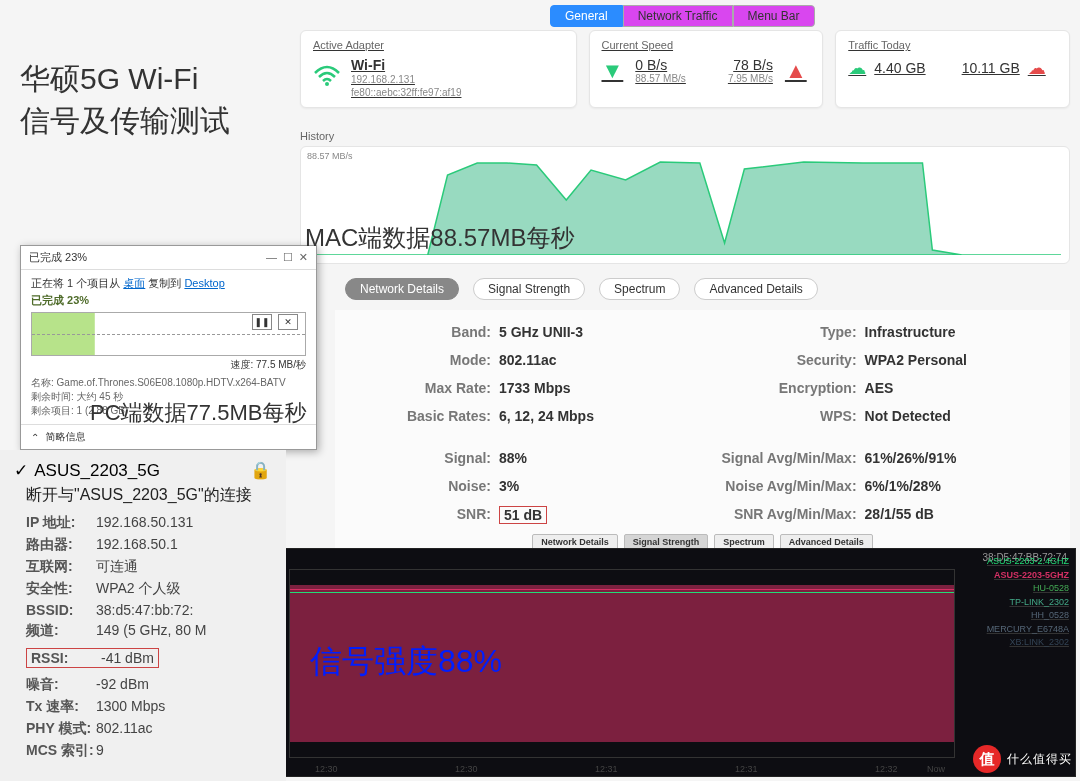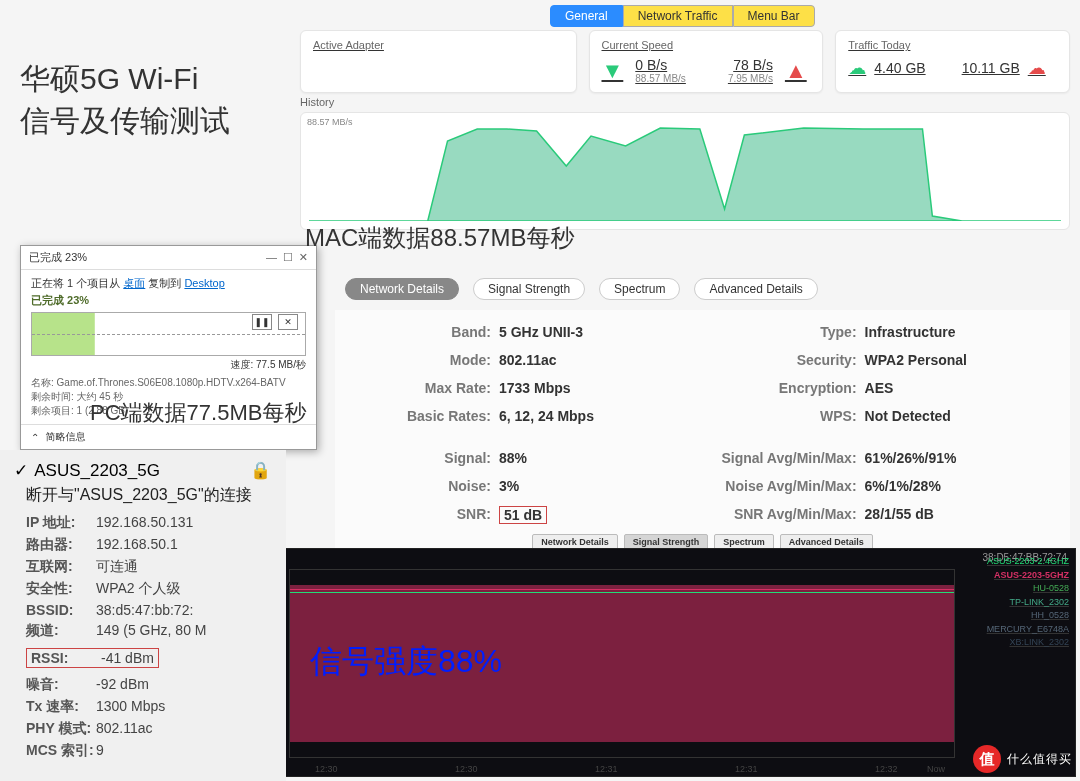--- a/index.html
+++ b/index.html
@@ -1,33 +1,33 @@
 <!DOCTYPE html>
 <html><head>
 <meta charset="utf-8">
 <style>
 body { margin:0; font-family:-apple-system,"Helvetica Neue",Arial,sans-serif; background:#f5f5f5; width:1080px; height:781px; position:relative; overflow:hidden; color:#333; font-size:13px; }
 .top-tabs { position:absolute; left:550px; top:5px; display:flex; }
-.top-tabs div { border:1px solid #aaa; padding:3px 14px; font-size:12px; background:#fde047; }
+.top-tabs div { border:1px solid #aaa; padding:3px 14px; font-size:12px; background:#d946ef; }
 .top-tabs .active { background:#2b8cff; color:#fff; border-color:#2b8cff; }
 .top-tabs div:first-child { border-radius:4px 0 0 4px; } .top-tabs div:last-child { border-radius:0 4px 4px 0; }
 .mac-area { position:absolute; left:300px; top:30px; right:10px; }
 .info-row { display:flex; gap:12px;text-decoration:underline; }
 .card { background:#fff; border:1px solid #e5e5e5; border-radius:6px; padding:8px 12px; box-shadow:0 1px 2px rgba(0,0,0,0.05); flex:1; }
 .card-label { font-size:11px; color:#666; margin-bottom:6px; }
 .adapter-box { display:flex; align-items:center; gap:10px; }
 .wifi-icon { font-size:26px; color:#2aca7a; }
 .adapter-title { font-size:14px; font-weight:600; }
 .adapter-sub { font-size:10px; color:#888; line-height:1.3; }
 .speed-box { display:flex; align-items:center; gap:12px; }
 .arrow-down { color:#2aca7a; font-size:22px; } .arrow-up { color:#e54b4b; font-size:22px; }
 .speed-val { font-size:14px; } .speed-sub { font-size:10px; color:#888; }
 .cloud { font-size:18px; } .cloud.green { color:#2aca7a; } .cloud.red { color:#e54b4b; }
 .traf { display:flex; align-items:center; gap:8px; font-size:14px; }
-.history { margin-top:3px; }
+.history { margin-top:22px; }
 .history-label { font-size:11px; color:#666; margin-bottom:4px; }
 .history-box { background:#fff; border:1px solid #e5e5e5; border-radius:6px; padding:8px; height:100px; position:relative; }
 .history-peak { position:absolute; left:6px; top:4px; font-size:9px; color:#888; }
 .graph-area { width:100%; height:100%; }
 .ann-title { position:absolute; left:20px; top:58px; font-size:30px; line-height:1.4; }
 .ann-mac { position:absolute; left:305px; top:222px; font-size:24px; }
 .ann-pc { position:absolute; left:90px; top:398px; font-size:22px; }
 .ann-sig { position:absolute; left:310px; top:640px; font-size:32px; color:#001eff; }
 .pc-window { position:absolute; left:20px; top:245px; width:295px; background:#fff; border:1px solid #999; box-shadow:2px 2px 8px rgba(0,0,0,0.3); font-size:11px; font-family:"Microsoft YaHei",sans-serif; }
 .pc-title { padding:4px 8px; border-bottom:1px solid #ddd; display:flex; justify-content:space-between; align-items:center; }
@@ -75,20 +75,35 @@
 <div class="top-tabs">
   <div class="active">General</div>
   <div>Network Traffic</div>
   <div>Menu Bar</div>
 </div>
 
 <div class="mac-area">
   <div class="info-row">
     <div class="card" style="flex:1.2">
       <div class="card-label">Active Adapter</div>
+      <div class="adapter-box">
+        <span class="wifi-icon">
+          <svg width="28" height="22" viewBox="0 0 28 22">
+              <path d="M2 8 Q14 -4 26 8" stroke="#2aca7a" stroke-width="2.5" fill="none"></path>
+              <path d="M6 12 Q14 4 22 12" stroke="#2aca7a" stroke-width="2.5" fill="none"></path>
+              <path d="M10 16 Q14 12 18 16" stroke="#2aca7a" stroke-width="2.5" fill="none"></path>
+              <circle cx="14" cy="19" r="2" fill="#2aca7a"></circle>
+            </svg>
+        </span>
+        <div>
+          <div class="adapter-title">Wi-Fi</div>
+          <div class="adapter-sub">192.168.2.131</div>
+          <div class="adapter-sub">fe80::aebc:32ff:fe97:af19</div>
+        </div>
+      </div>
     </div>
     <div class="card" style="flex:1">
       <div class="card-label">Current Speed</div>
       <div class="speed-box">
         <span class="arrow-down">▼</span>
         <div>
             <div class="speed-val">0 B/s</div>
             <div class="speed-sub">88.57 MB/s</div>
           </div>
         <div style="width:18px"></div>

